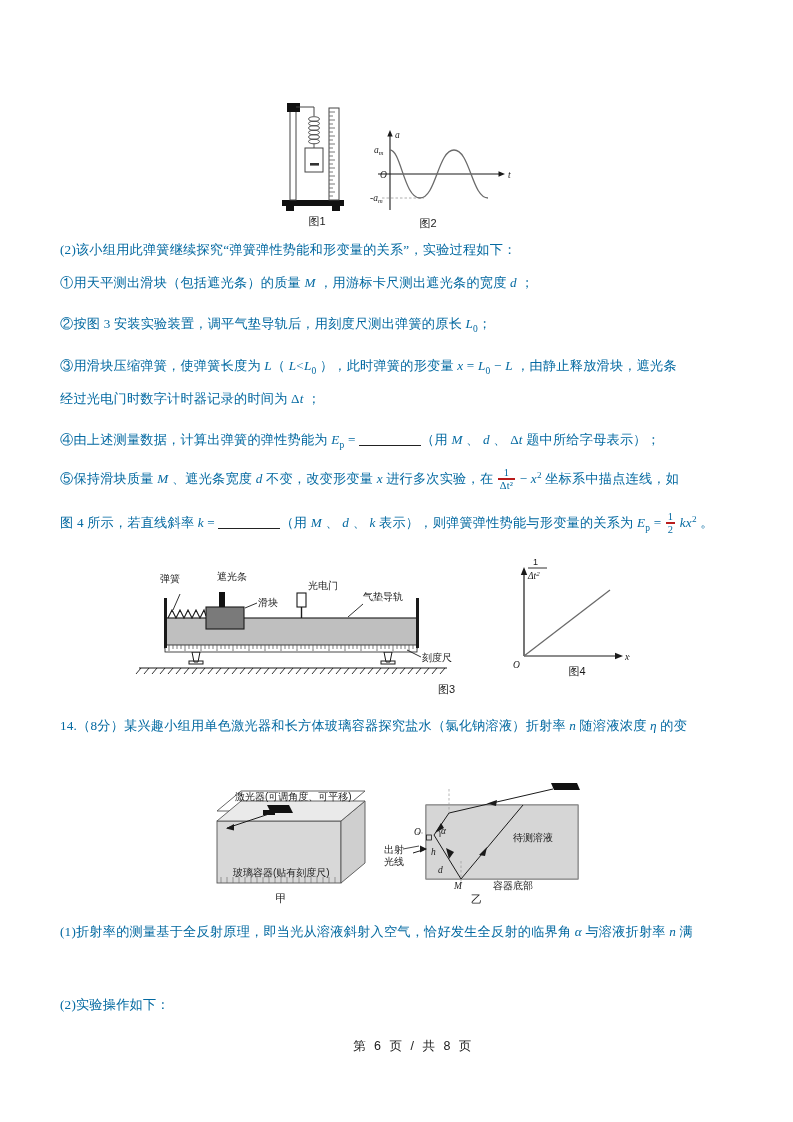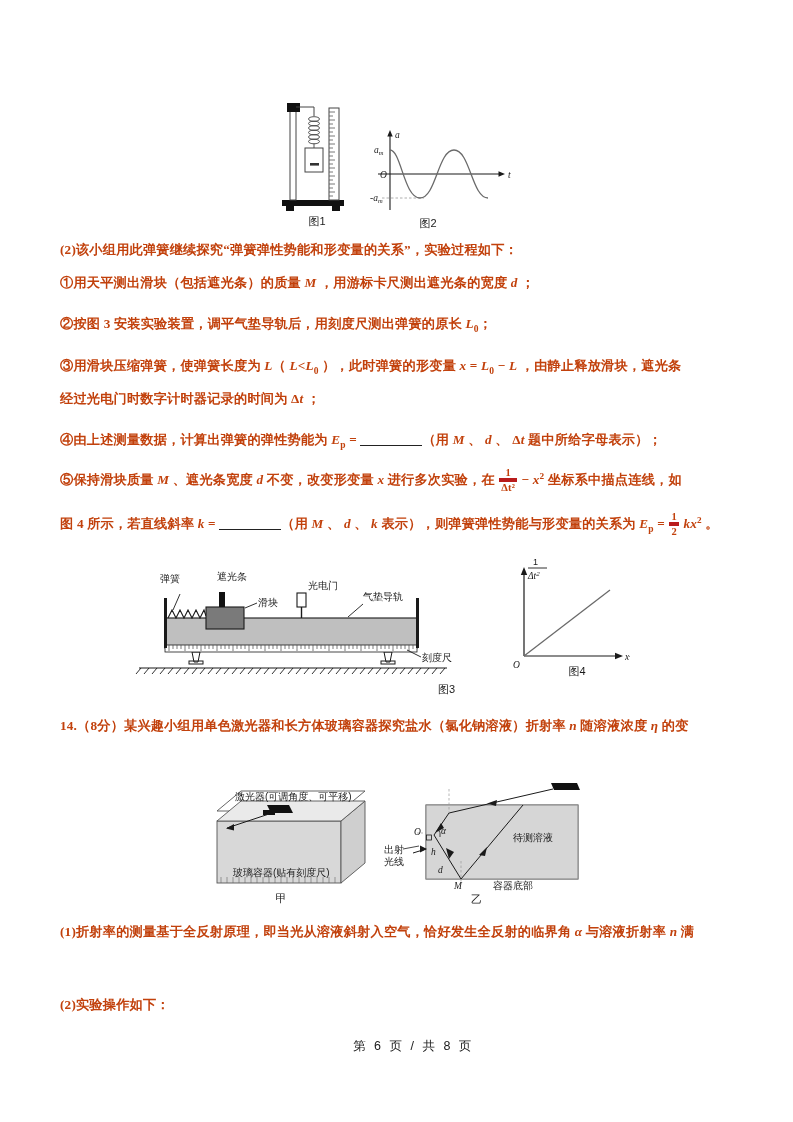--- a/index.html
+++ b/index.html
@@ -19,40 +19,39 @@
     height: 1122px;
     padding: 0;
   }
 
   
   .para {
     position: absolute;
     font-size: 13.2px;
     line-height: 1.55;
     letter-spacing: .2px;
-    color: #c2410c;
+    color: #0369a1;
     white-space: nowrap;
-    font-weight: bold;
   }
   .it { font-style: italic; font-family: "Liberation Serif", serif; }
   .blank-m { display: inline-block; border-bottom: 1px solid #222; width: 62px; vertical-align: -2px; }
 
   
   .frac {
     display: inline-block;
     vertical-align: middle;
     text-align: center;
     font-size: 10.5px;
     line-height: 1.05;
     margin: 0 1px;
     position: relative;
     top: -1px;
   }
   .frac .num { display: block; padding: 0 2px; }
-  .frac .den { display: block; border-top: 4px solid #b91c1c; padding: 0 2px; }
+  .frac .den { display: block; border-top: 2px solid #b91c1c; padding: 0 2px; }
   sub { font-size: 72%; }
   sup { font-size: 70%; }
 
   
   .fig { position: absolute; }
   .figcap {
     text-align: center;
     font-size: 11px;
     color: #1a1a1a;
     font-family: "Liberation Sans", sans-serif;

